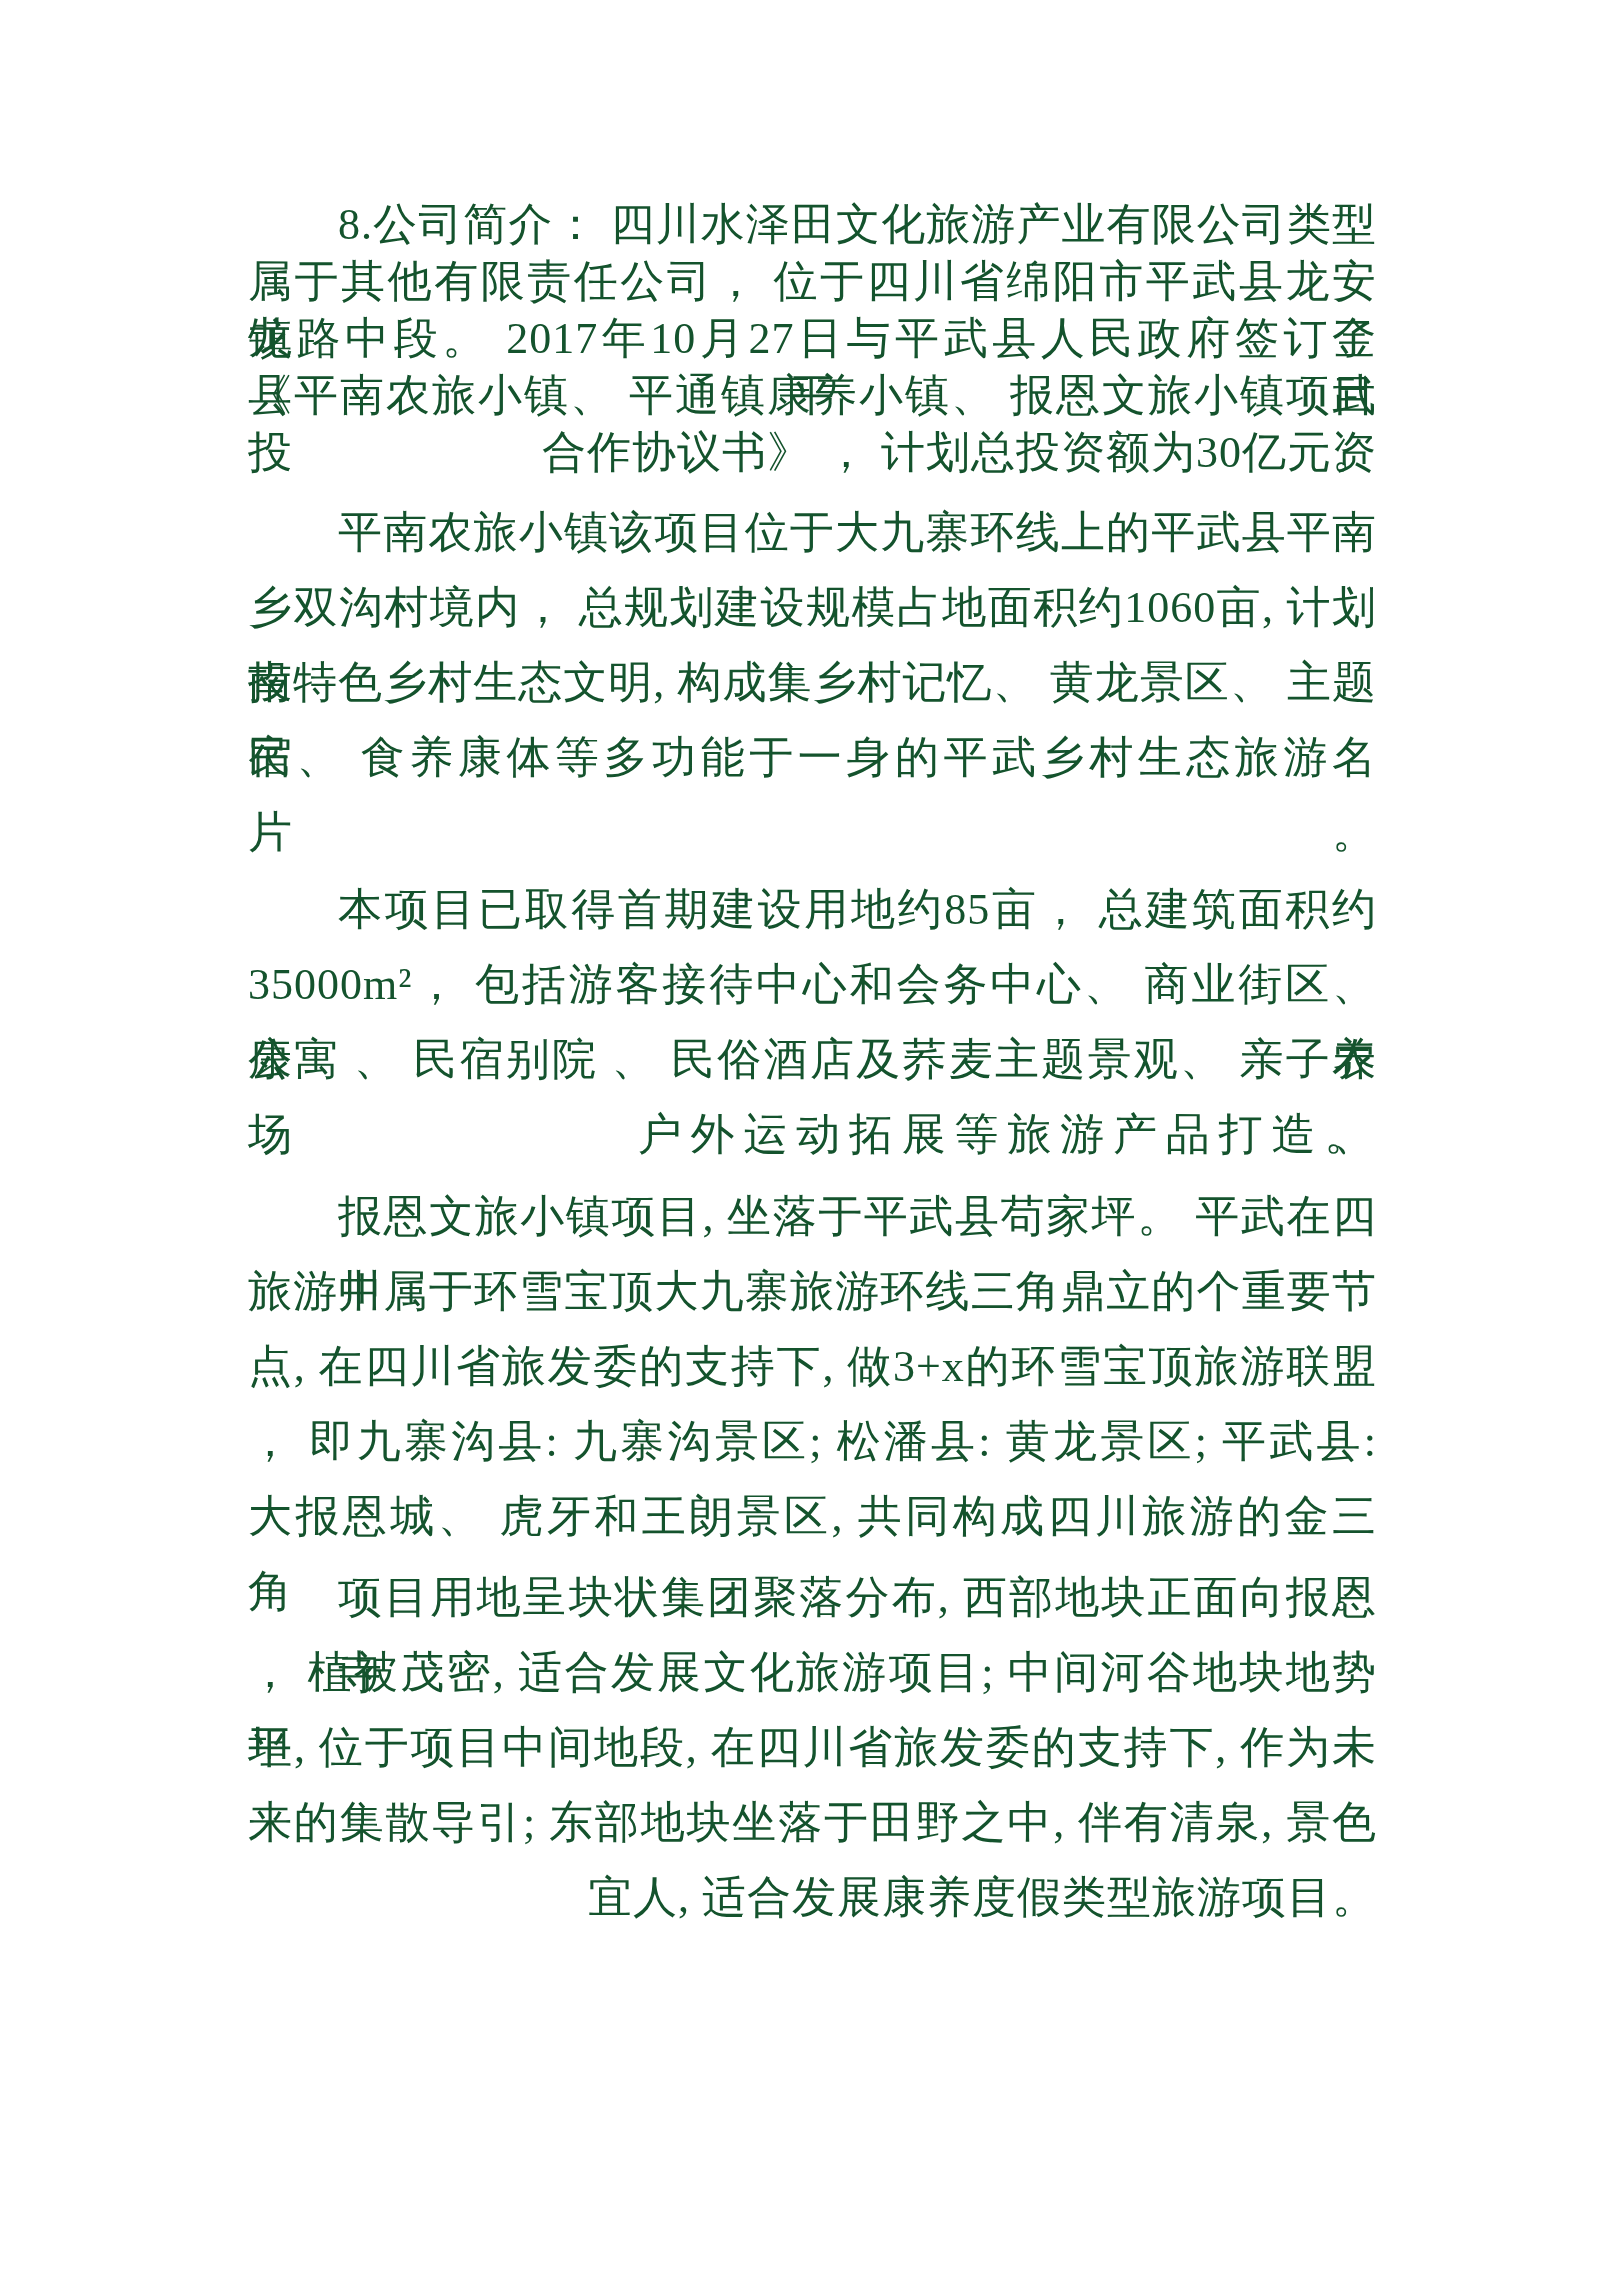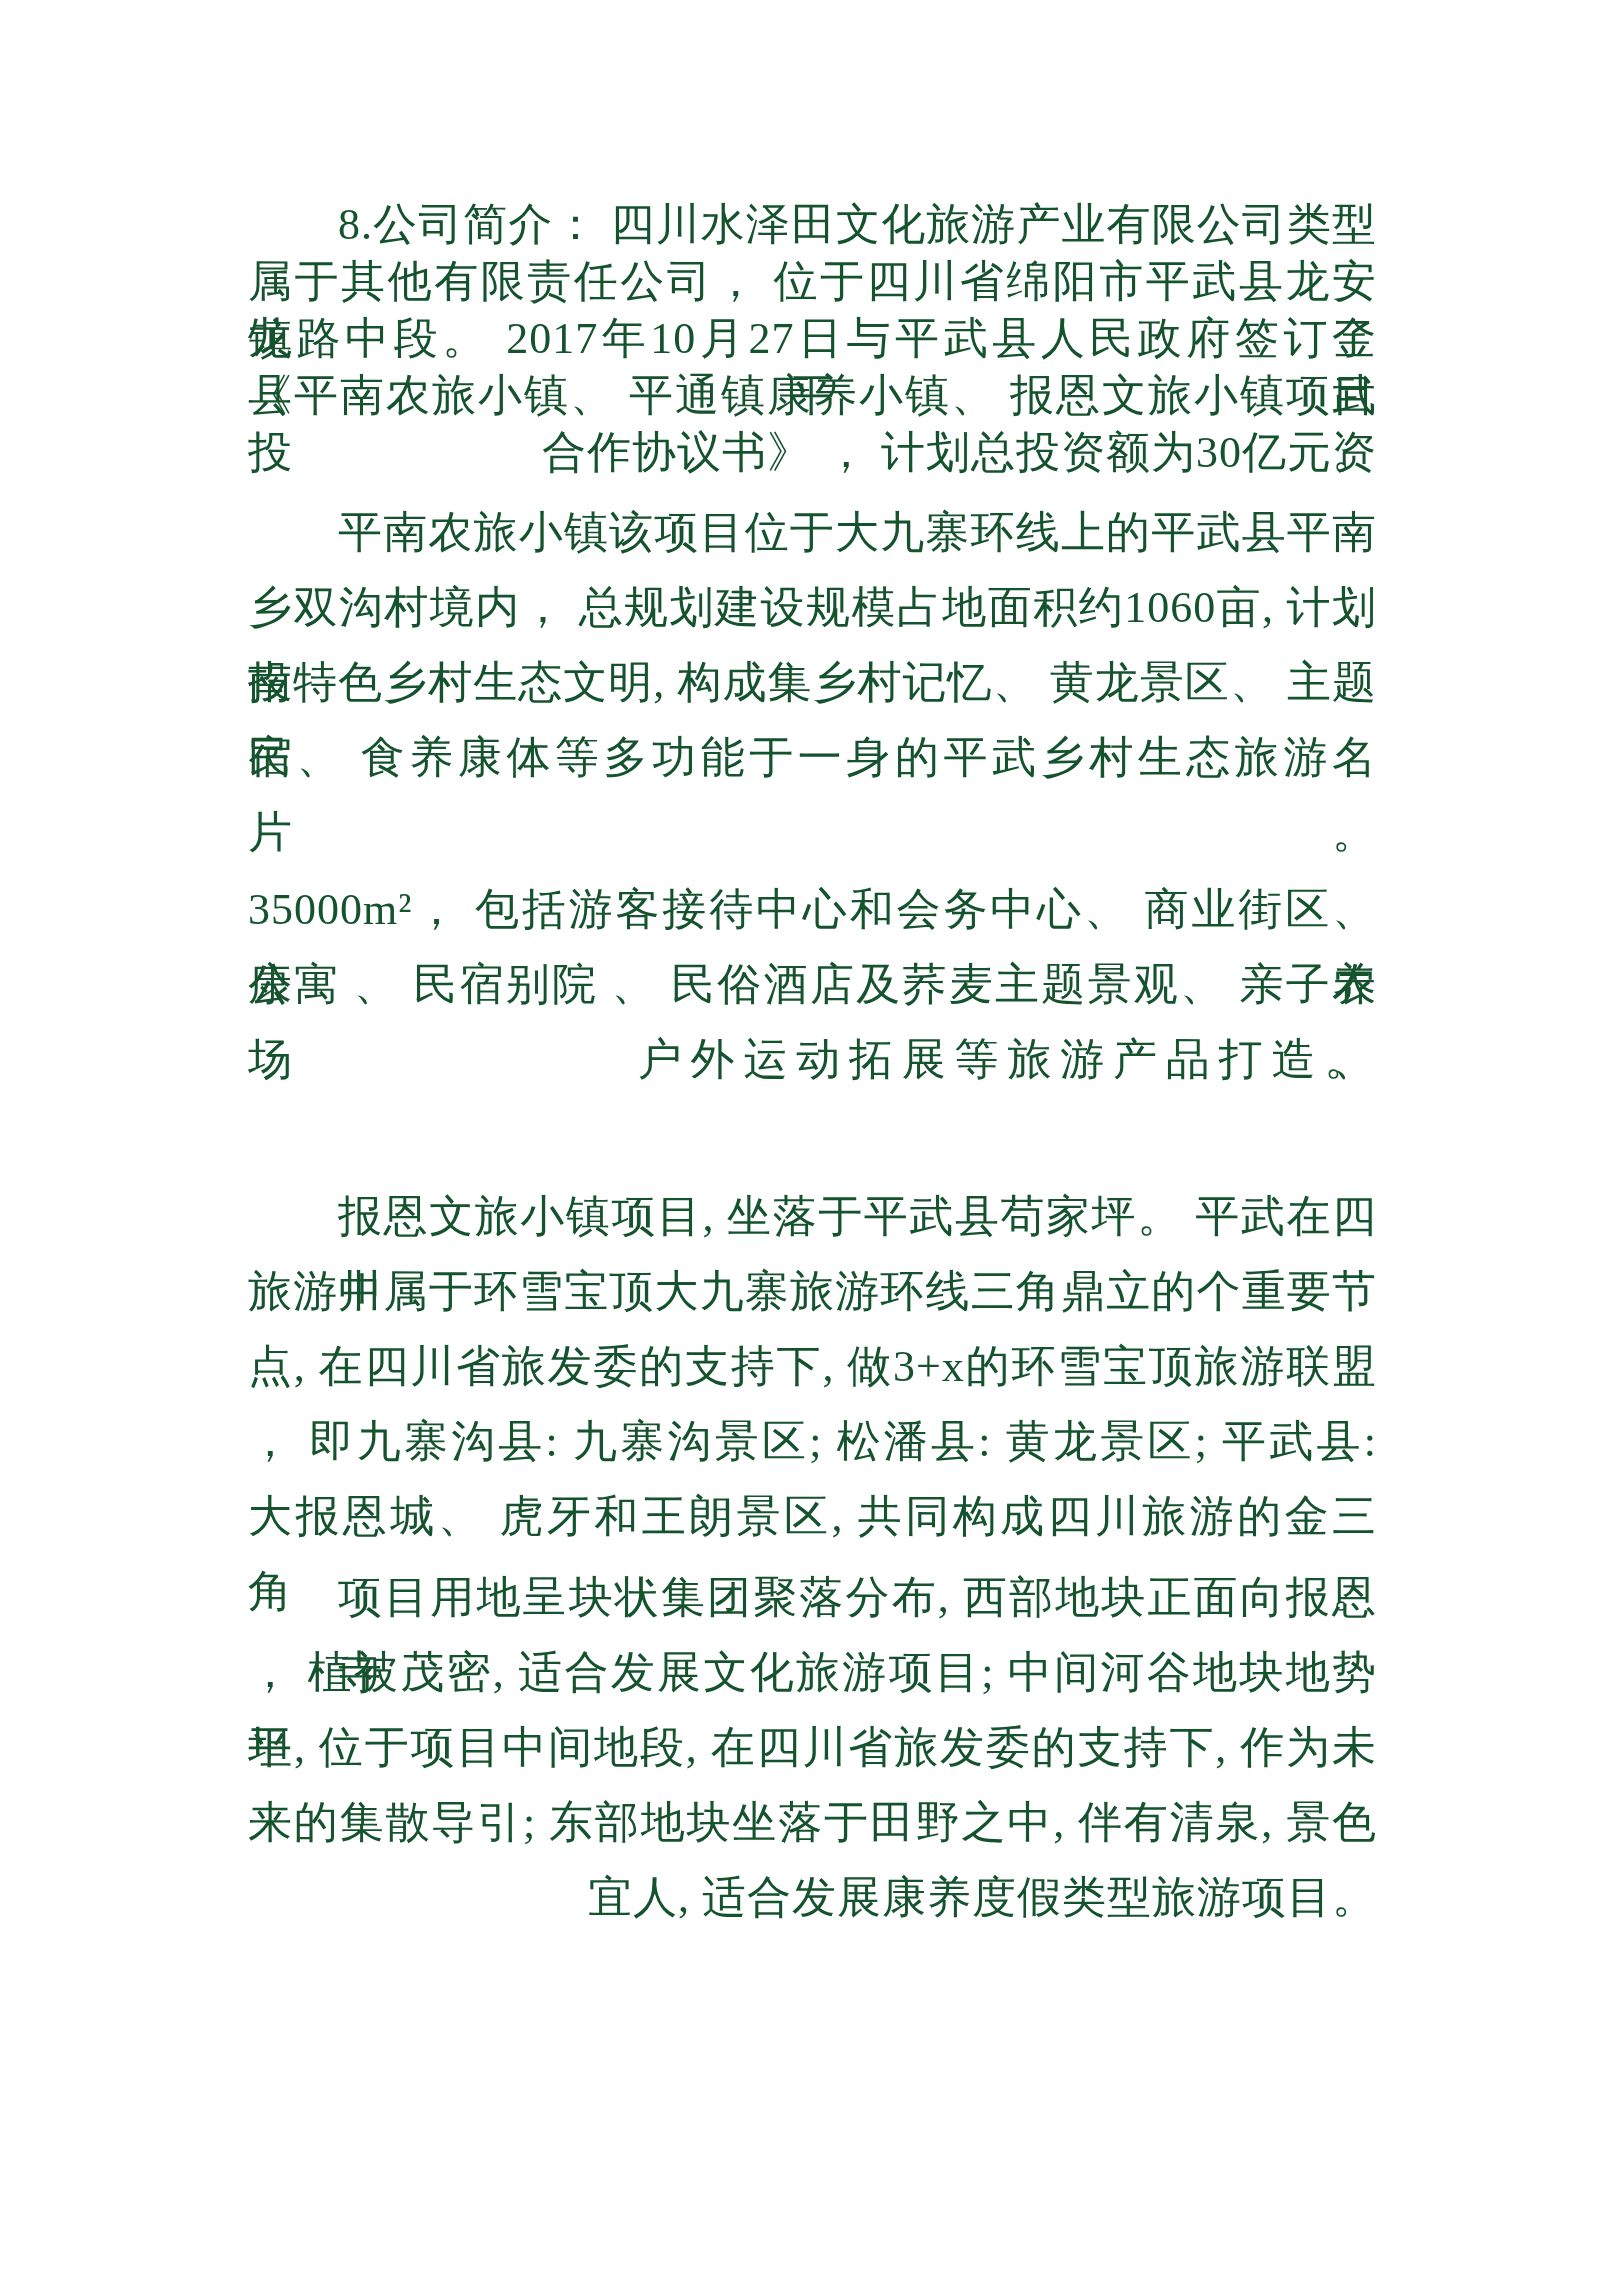--- a/index.html
+++ b/index.html
@@ -71,20 +71,21 @@
   </div>
 
   <div class="para para-2">
     <div class="line j indent">平南农旅小镇该项目位于大九寨环线上的平武县平南</div>
     <div class="line j">乡双沟村境内， 总规划建设规模占地面积约1060亩, 计划投</div>
     <div class="line j">南特色乡村生态文明, 构成集乡村记忆、 黄龙景区、 主题民</div>
     <div class="line j">宿、 食养康体等多功能于一身的平武乡村生态旅游名片。</div>
   </div>
 
   <div class="para para-3">
+    <div class="line j indent">本项目已取得首期建设用地约85亩， 总建筑面积约</div>
     <div class="line j">35000m²， 包括游客接待中心和会务中心、 商业街区、 康养</div>
     <div class="line j">公寓 、 民宿别院 、 民俗酒店及荞麦主题景观、 亲子农场、</div>
     <div class="line l w">户外运动拓展等旅游产品打造。</div>
   </div>
 
   <div class="para para-4">
     <div class="line j indent">报恩文旅小镇项目, 坐落于平武县苟家坪。 平武在四川</div>
     <div class="line j">旅游中属于环雪宝顶大九寨旅游环线三角鼎立的个重要节</div>
     <div class="line j">点, 在四川省旅发委的支持下, 做3+x的环雪宝顶旅游联盟</div>
     <div class="line j">， 即九寨沟县: 九寨沟景区; 松潘县: 黄龙景区; 平武县:</div>

